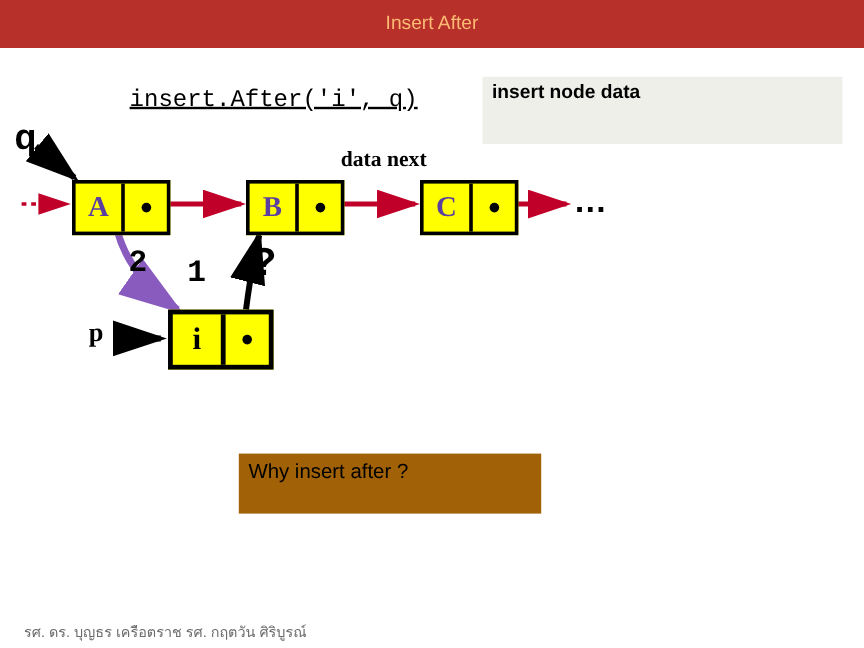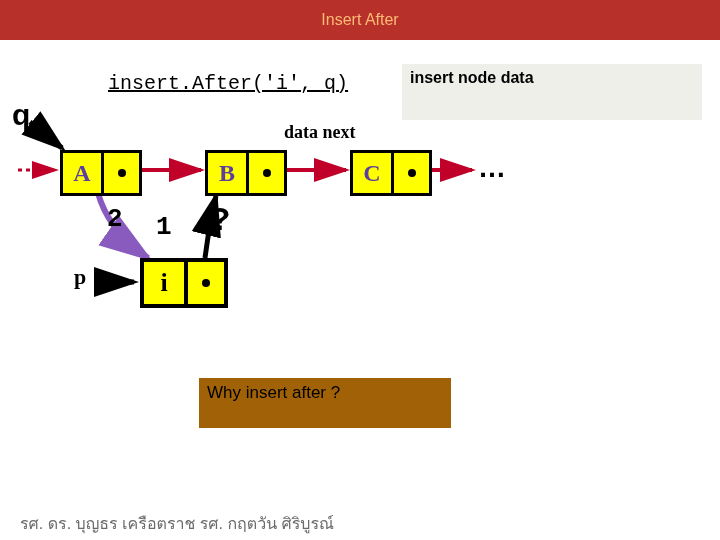--- a/index.html
+++ b/index.html
@@ -20,21 +20,21 @@
   #node-i { left: 140px; top: 258px; border-width: 4px; }
   #node-i .node-data { width: 40px; height: 42px; color: #000; font-size: 26px; }
   #node-i .node-next { width: 40px; height: 42px; border-left-width: 4px; }
   .p-label { position: absolute; left: 74px; top: 264px; font-family: "Comic Sans MS", cursive; font-size: 22px; font-weight: bold; }
   .ellipsis-r { position: absolute; left: 478px; top: 152px; font-size: 28px; font-weight: bold; }
   .step { position: absolute; font-family: "Courier New", monospace; font-size: 26px; font-weight: bold; }
   #step-2 { left: 107px; top: 204px; }
   #step-1 { left: 156px; top: 212px; }
   #step-q { left: 210px; top: 202px; font-size: 34px; }
   .why-box { position: absolute; left: 199px; top: 332px; width: 252px; height: 50px; background: #a16207; padding: 4px 8px; font-size: 17px; font-weight: normal; line-height: 1.3; margin-top: 46px; }
-  .footer { position: absolute; left: 0; bottom: 4px; width: 720px; font-size: 16px; color: #6b6b6b; display: flex; justify-content: space-between; padding: 0 20px; }
+  .footer { position: absolute; left: 0; bottom: 4px; width: 720px; font-size: 12px; color: #6b6b6b; display: flex; justify-content: space-between; padding: 0 20px; }
   svg.overlay { position: absolute; left: 0; top: 0; pointer-events: none; }
 </style>
 </head>
 <body>
 
 <div class="slide">
   <div class="title-bar">
     <span>Insert After</span>
   </div>
 

